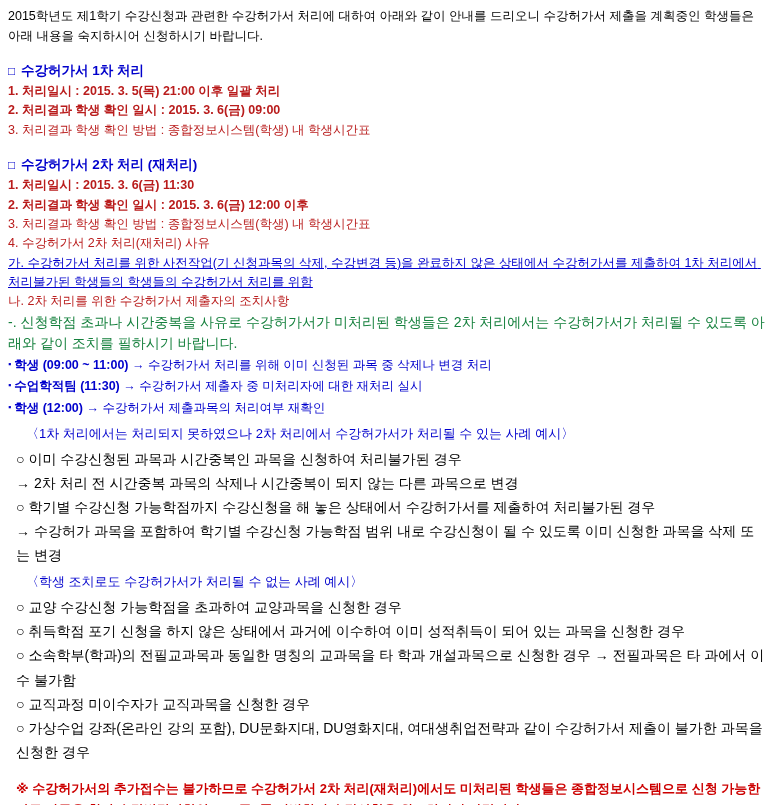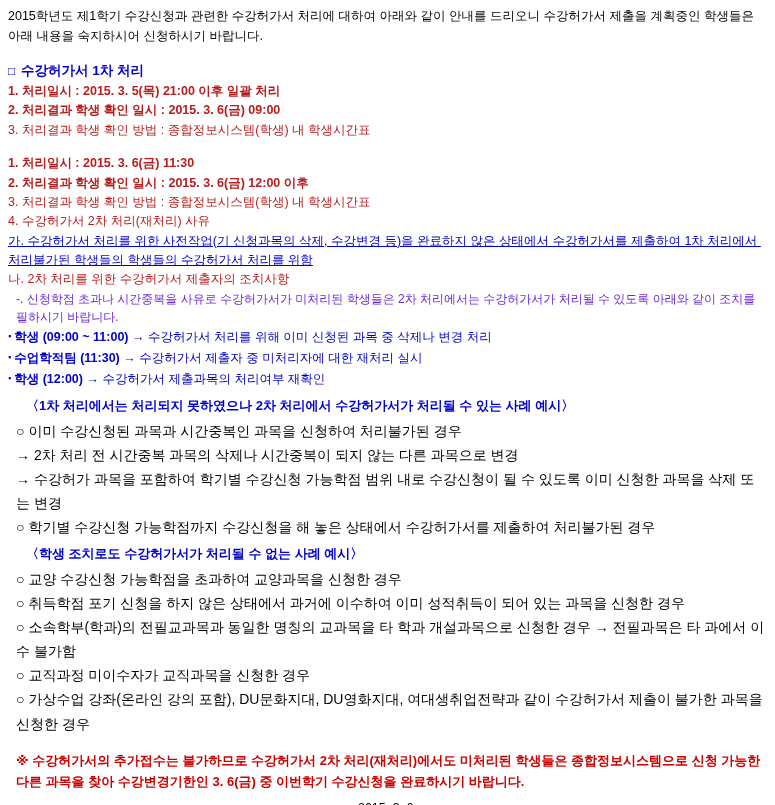--- a/index.html
+++ b/index.html
@@ -52,42 +52,41 @@
     color: #b91c1c;
     font-size: 12.5px;
   }
   .blue-underline {
     color: #0000cc;
     text-decoration: underline;
     font-size: 12.5px;
     line-height: 1.55;
   }
   .blue-plain {
-    color: #6d28d9;
-    font-size: 12px;
-    margin-left: 8px;
+    color: #15803d;
+    font-size: 14px;
   }
   .spacer-sm { height: 8px; }
   .spacer-md { height: 14px; }
   .sq-item {
     color: #0000cc;
     font-size: 12.5px;
     line-height: 1.7;
   }
   .sq-item .sq {
     color: #0000cc;
     font-size: 9px;
     vertical-align: 2px;
     margin-right: 3px;
   }
   .sq-item b {
     font-weight: bold;
   }
   .case-head {
-    font-weight: bold;
+    font-weight: normal;
     color: #0000cc;
     font-size: 13px;
     margin: 6px 0 4px 18px;
   }
   .case-item {
     color: #000;
     font-size: 14px;
     line-height: 1.72;
     margin-left: 8px;
   }
@@ -122,20 +121,24 @@
   <div class="sec-head">
     <span class="bullet">□</span>
     <span>수강허가서 1차 처리</span>
   </div>
   <div class="line red-bold">1. 처리일시 : 2015. 3. 5(목) 21:00 이후 일괄 처리</div>
   <div class="line red-bold">2. 처리결과 학생 확인 일시 : 2015. 3. 6(금) 09:00</div>
   <div class="line plain">3. 처리결과 학생 확인 방법 : 종합정보시스템(학생) 내 학생시간표</div>
 
   <div class="spacer-md"></div>
 
+  <div class="sec-head">
+    <span class="bullet">□</span>
+    <span>수강허가서 2차 처리 (재처리)</span>
+  </div>
   <div class="line red-bold">1. 처리일시 : 2015. 3. 6(금) 11:30</div>
   <div class="line red-bold">2. 처리결과 학생 확인 일시 : 2015. 3. 6(금) 12:00 이후</div>
   <div class="line plain">3. 처리결과 학생 확인 방법 : 종합정보시스템(학생) 내 학생시간표</div>
   <div class="line plain">4. 수강허가서 2차 처리(재처리) 사유</div>
 
   <div class="line blue-underline">가. 수강허가서 처리를 위한 사전작업(기 신청과목의 삭제, 수강변경 등)을 완료하지 않은 상태에서 수강허가서를 제출하여 1차 처리에서 처리불가된 학생들의 학생들의 수강허가서 처리를 위함</div>
   <div class="line plain">나. 2차 처리를 위한 수강허가서 제출자의 조치사항</div>
   <div class="line blue-plain">-. 신청학점 초과나 시간중복을 사유로 수강허가서가 미처리된 학생들은 2차 처리에서는 수강허가서가 처리될 수 있도록 아래와 같이 조치를 필하시기 바랍니다.</div>
 
   <div class="sq-item">
@@ -149,24 +152,24 @@
   </div>
 
   <div class="case-head">〈1차 처리에서는 처리되지 못하였으나 2차 처리에서 수강허가서가 처리될 수 있는 사례 예시〉</div>
   <div class="case-item">
     <span class="mk">○</span><span>이미 수강신청된 과목과 시간중복인 과목을 신청하여 처리불가된 경우</span>
   </div>
   <div class="case-item">
     <span class="mk">→</span><span>2차 처리 전 시간중복 과목의 삭제나 시간중복이 되지 않는 다른 과목으로 변경</span>
   </div>
   <div class="case-item">
-    <span class="mk">→</span><span>수강허가 과목을 포함하여 학기별 수강신청 가능학점 범위 내로 수강신청이 될 수 있도록 이미 신청한 과목을 삭제 또는 변경</span>
+    <span class="mk">○</span><span>학기별 수강신청 가능학점까지 수강신청을 해 놓은 상태에서 수강허가서를 제출하여 처리불가된 경우</span>
   </div>
   <div class="case-item">
-    <span class="mk">○</span><span>학기별 수강신청 가능학점까지 수강신청을 해 놓은 상태에서 수강허가서를 제출하여 처리불가된 경우</span>
+    <span class="mk">→</span><span>수강허가 과목을 포함하여 학기별 수강신청 가능학점 범위 내로 수강신청이 될 수 있도록 이미 신청한 과목을 삭제 또는 변경</span>
   </div>
 
   <div class="case-head">〈학생 조치로도 수강허가서가 처리될 수 없는 사례 예시〉</div>
   <div class="case-item">
     <span class="mk">○</span><span>교양 수강신청 가능학점을 초과하여 교양과목을 신청한 경우</span>
   </div>
   <div class="case-item">
     <span class="mk">○</span><span>취득학점 포기 신청을 하지 않은 상태에서 과거에 이수하여 이미 성적취득이 되어 있는 과목을 신청한 경우</span>
   </div>
   <div class="case-item">

